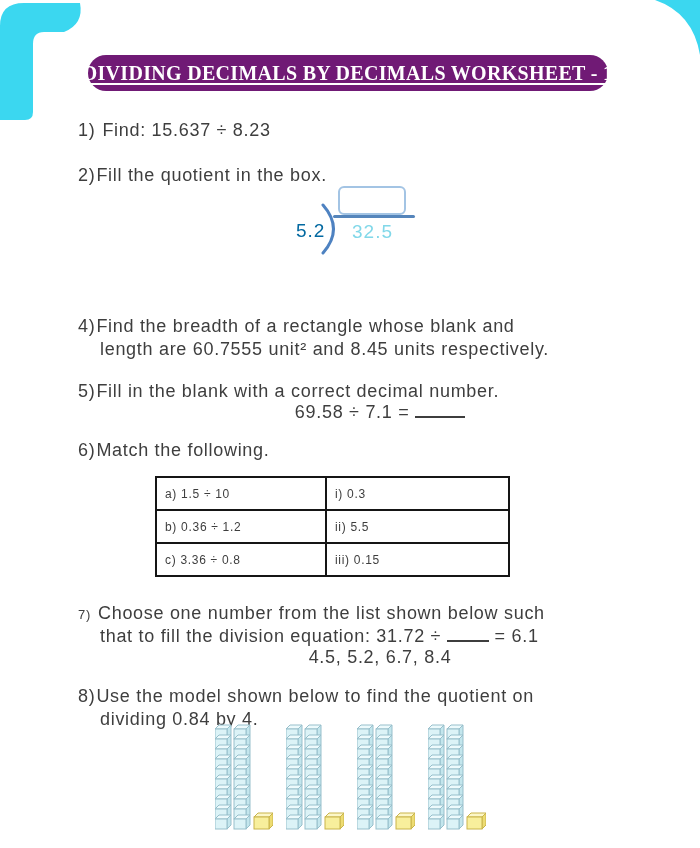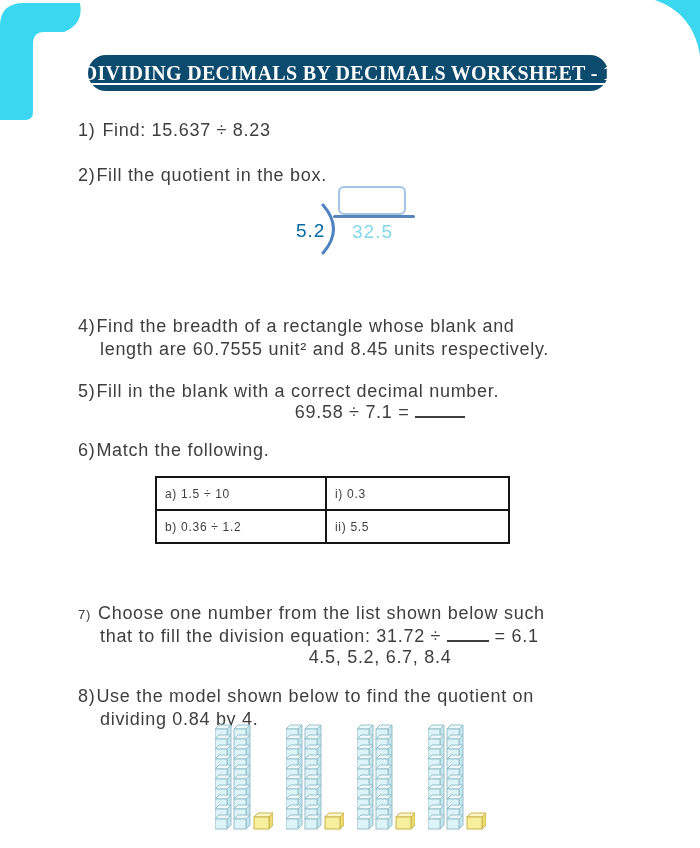--- a/index.html
+++ b/index.html
@@ -40,21 +40,21 @@
 <div id="page">
 
   <svg class="abs" style="left:0;top:0" width="90" height="122" viewBox="0 0 90 122">
     <path class="accent-fill" d="M0,120 L0,26 Q0,3 24,3 L80,3 Q84,24 64,32 L44,32
              Q33,32 33,44 L33,112 Q33,120 25,120 Z" fill="#3bd7f0"></path>
   </svg>
   <svg class="abs" style="left:640px;top:0" width="60" height="60" viewBox="0 0 60 60">
     <path class="accent-fill" d="M15,0 L60,0 L60,55 Q53,13 15,0 Z" fill="#3bd7f0"></path>
   </svg>
 
-  <div class="abs banner" style="background: #0c4a6e;">
+  <div class="abs banner" style="background: #701a75;">
     <span class="banner-text" style="color: rgb(255, 255, 255);">DIVIDING DECIMALS BY DECIMALS WORKSHEET - 1</span>
   </div>
 
   <div class="abs qline" style="left:78px;top:120px">
     <span class="qnum sp">1)</span><span>Find: 15.637 ÷ 8.23</span>
   </div>
 
   <div class="abs qline" style="left:78px;top:165px">
     <span class="qnum">2)</span><span>Fill the quotient in the box.</span>
   </div>
@@ -86,20 +86,24 @@
   </div>
   <table class="abs mtable">
     <tbody>
         <tr>
       <td class="c1">a) 1.5 ÷ 10</td>
       <td class="c2">i) 0.3</td>
     </tr>
     <tr>
       <td class="c1">b) 0.36 ÷ 1.2</td>
       <td class="c2">ii) 5.5</td>
+    </tr>
+    <tr>
+      <td class="c1">c) 3.36 ÷ 0.8</td>
+      <td class="c2">iii) 0.15</td>
     </tr>
   </tbody>
     </table>
 
   <div class="abs qline" style="left:78px;top:603px">
     <span class="qnum small sp">7)</span><span>Choose one number from the list shown below such</span>
   </div>
   <div class="abs qline" style="left:100px;top:626px">
     <span>that to fill the division equation: 31.72 ÷</span>
     <span class="blank" style="width:42px"></span>

